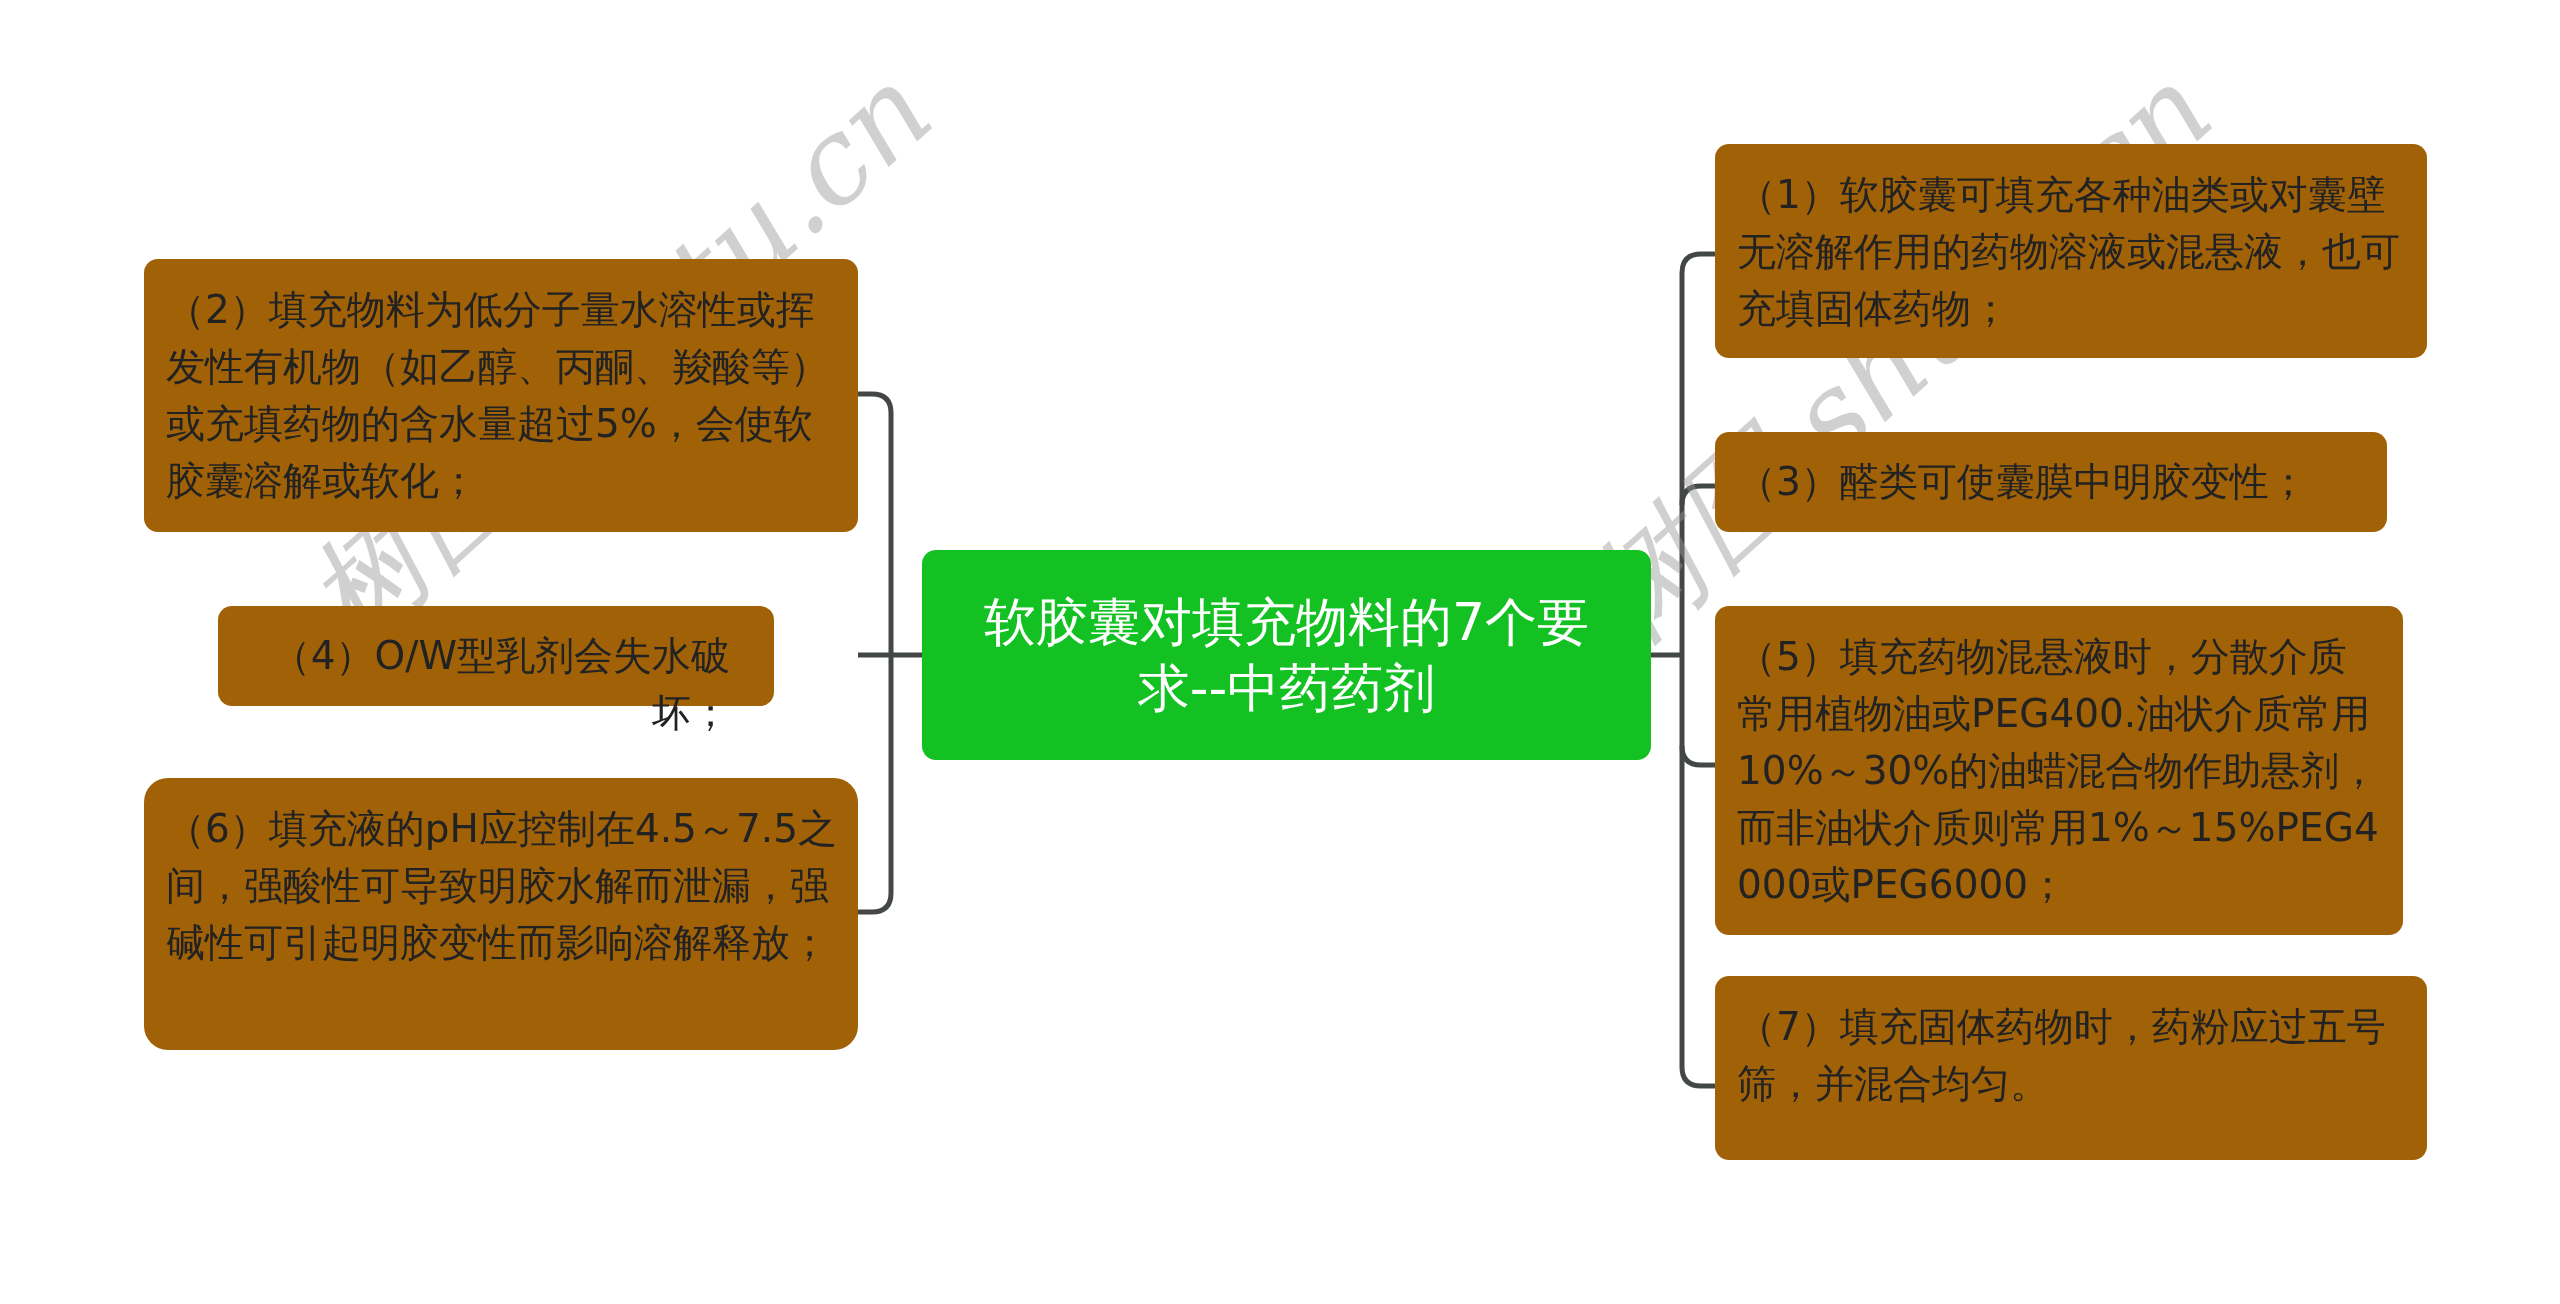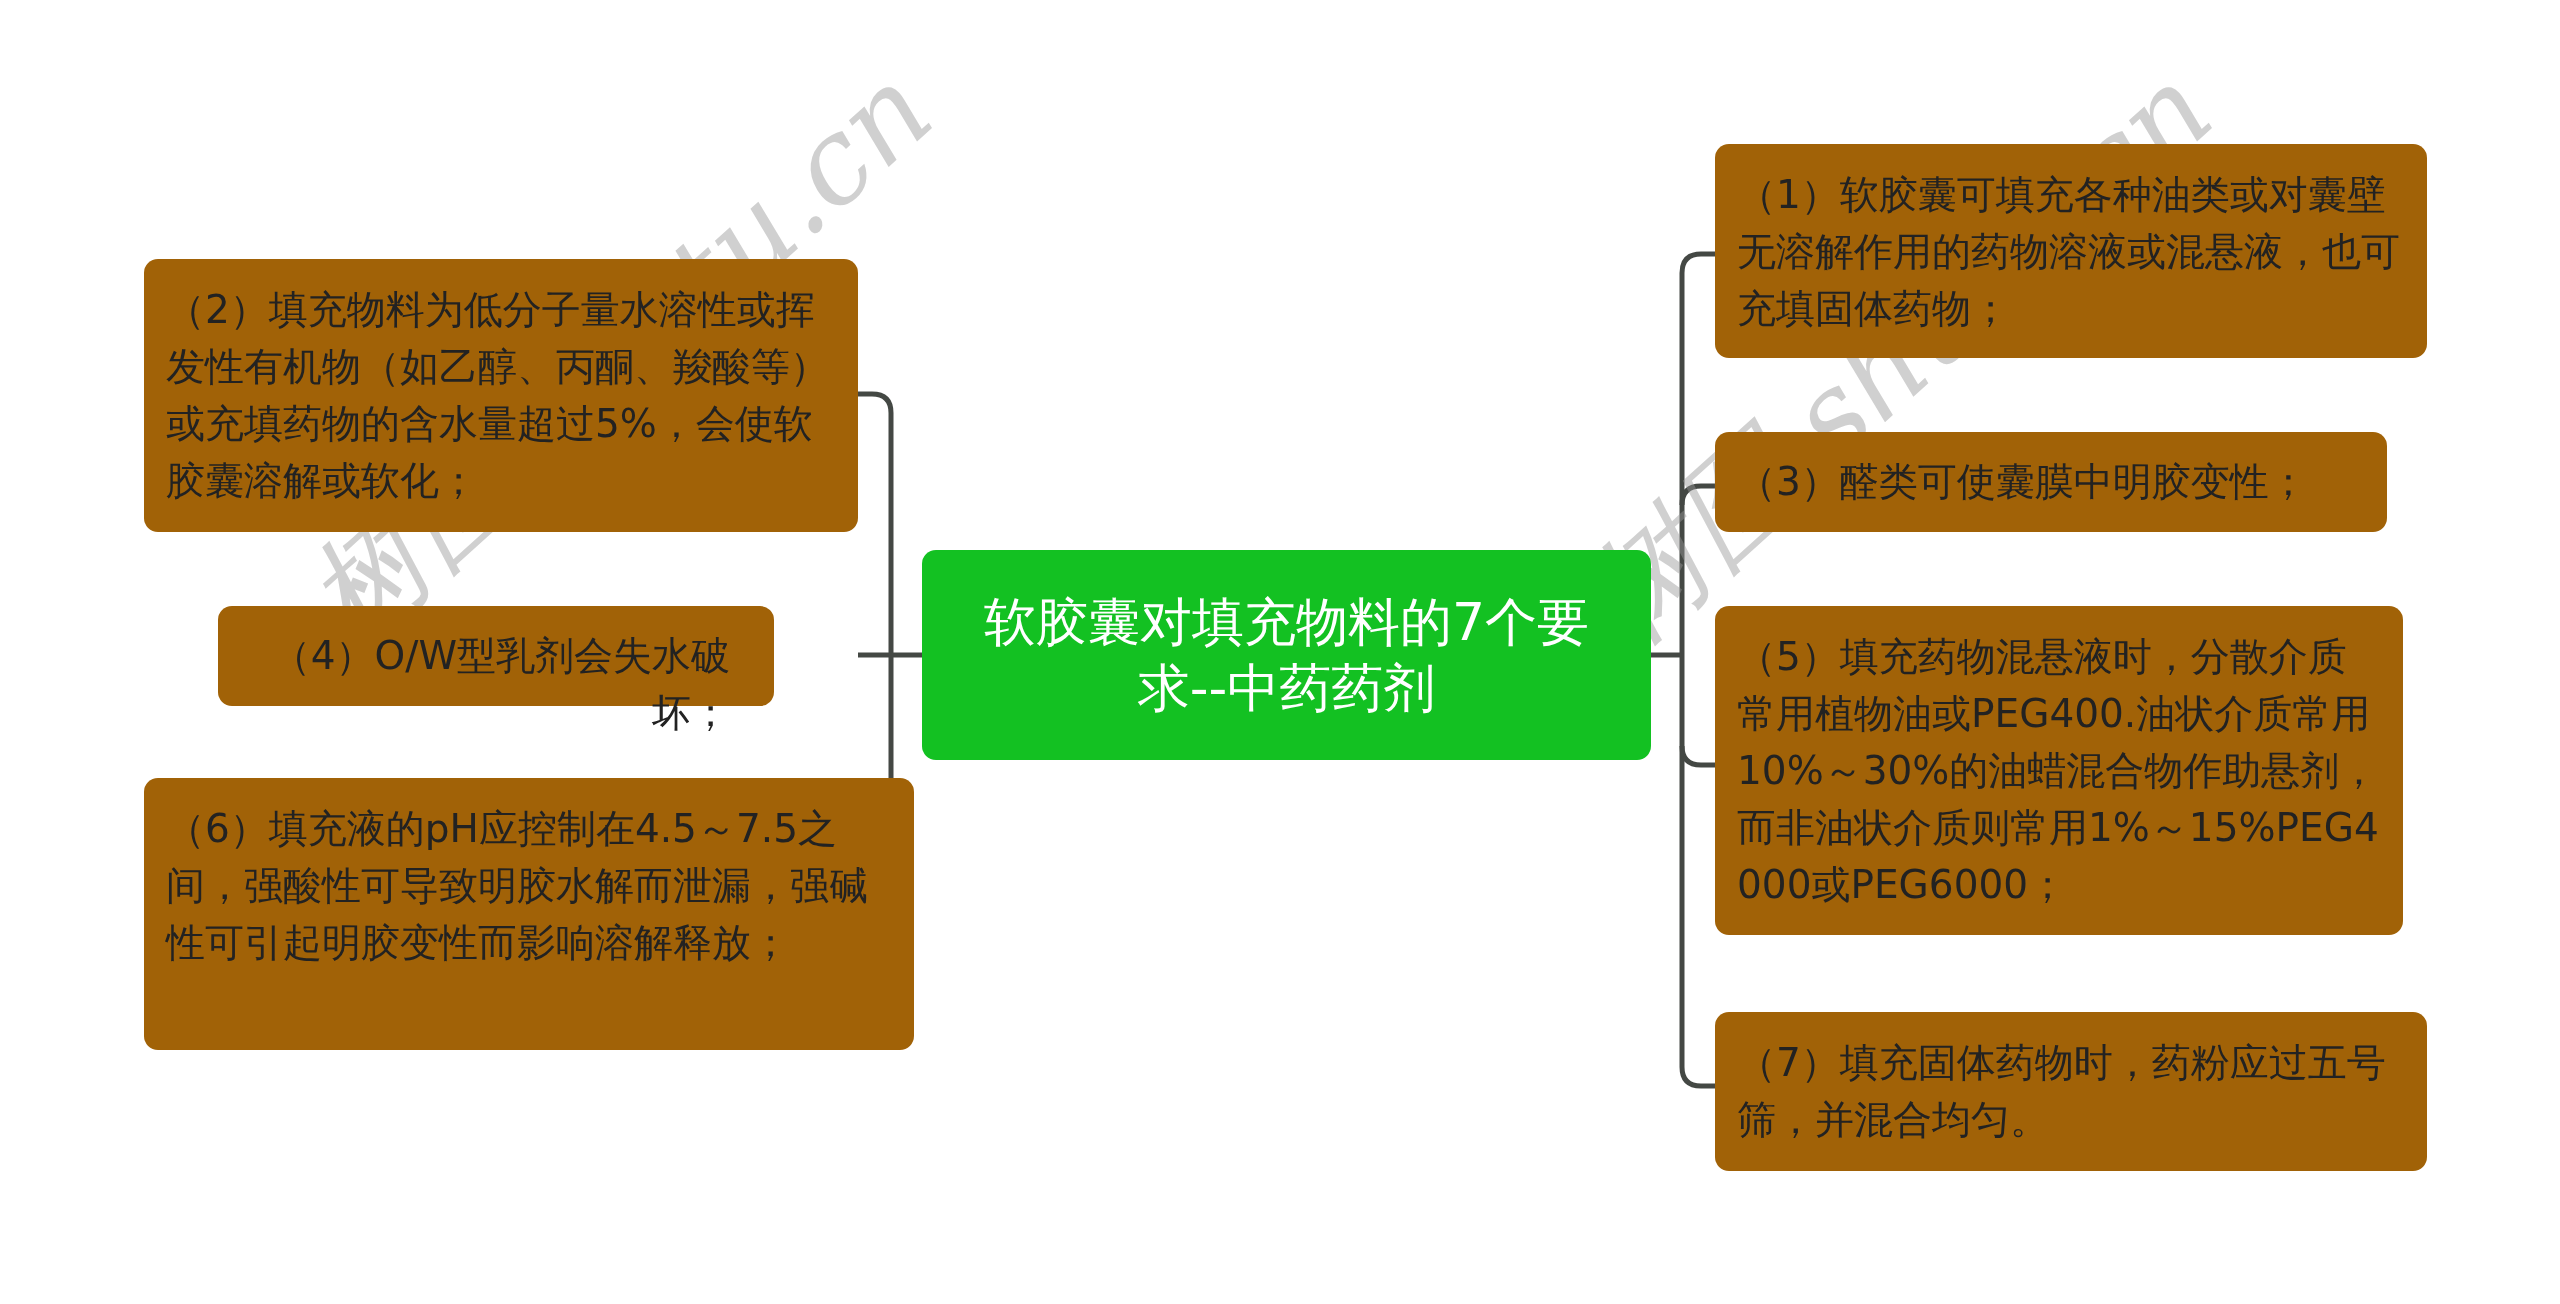--- a/index.html
+++ b/index.html
@@ -42,28 +42,28 @@
 <div class="center" style="left:922px; top:550px; width:729px; height:210px;text-align:center;">
   <span>软胶囊对填充物料的7个要求--中药药剂</span>
 </div>
 
 <div class="node" style="left:144px; top:259px; width:714px; height:273px;">
   <span class="txt">（2）填充物料为低分子量水溶性或挥发性有机物（如乙醇、丙酮、羧酸等）或充填药物的含水量超过5%，会使软胶囊溶解或软化；</span>
 </div>
 <div class="node" style="left:218px; top:606px; width:556px; height:100px; text-align:right; padding-top:21px; padding-right:44px;">
   <span class="txt">（4）O/W型乳剂会失水破坏；</span>
 </div>
-<div class="node" style="left:144px; top:778px; width:770px; height:272px;">
+<div class="node" style="left:144px; top:778px; width:714px; height:272px;border-radius:24px;">
   <span class="txt">（6）填充液的pH应控制在4.5～7.5之间，强酸性可导致明胶水解而泄漏，强碱性可引起明胶变性而影响溶解释放；</span>
 </div>
 
 <div class="node" style="left:1715px; top:144px; width:712px; height:214px;">
   <span class="txt">（1）软胶囊可填充各种油类或对囊壁无溶解作用的药物溶液或混悬液，也可充填固体药物；</span>
 </div>
 <div class="node" style="left:1715px; top:432px; width:672px; height:100px; padding-top:21px;">
   <span class="txt">（3）醛类可使囊膜中明胶变性；</span>
 </div>
 <div class="node" style="left:1715px; top:606px; width:688px; height:329px;">
   <span class="txt">（5）填充药物混悬液时，分散介质常用植物油或PEG400.油状介质常用10%～30%的油蜡混合物作助悬剂，而非油状介质则常用1%～15%PEG4000或PEG6000；</span>
 </div>
-<div class="node" style="left:1715px; top:1012px; width:712px; height:159px;">
+<div class="node" style="left:1715px; top:976px; width:712px; height:184px;">
   <span class="txt">（7）填充固体药物时，药粉应过五号筛，并混合均匀。</span>
 </div>
 
 </body></html>

